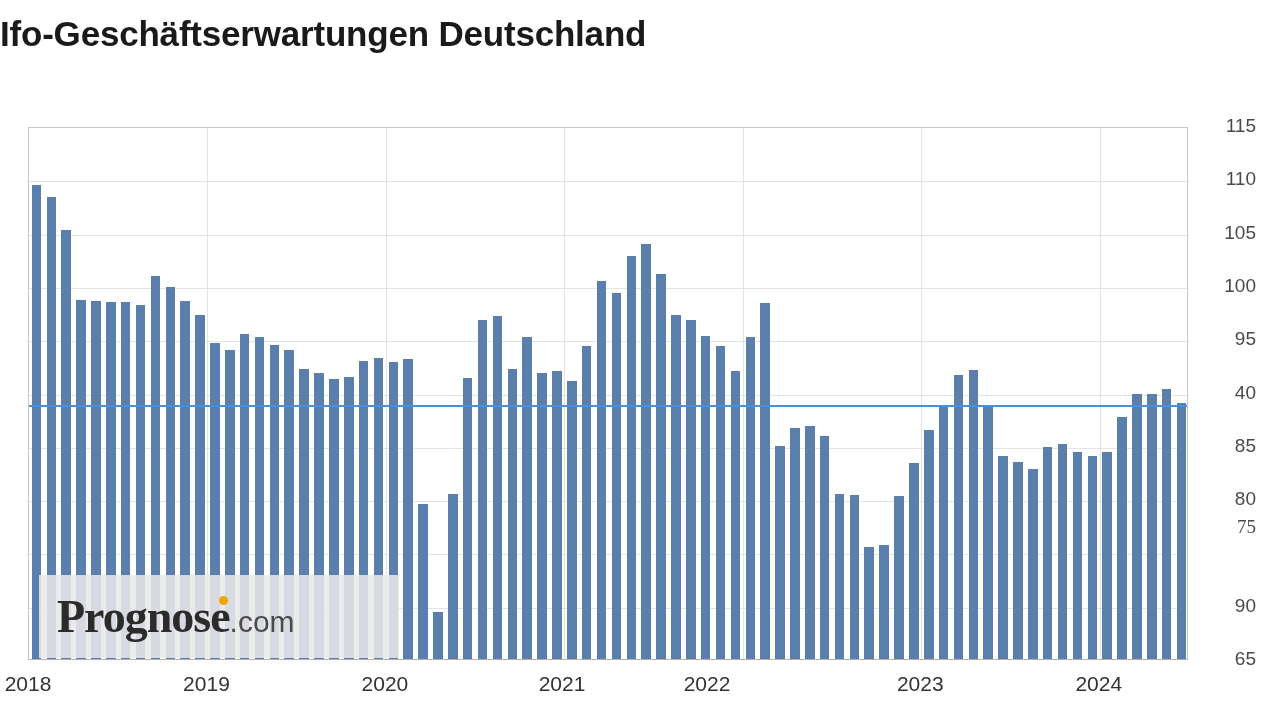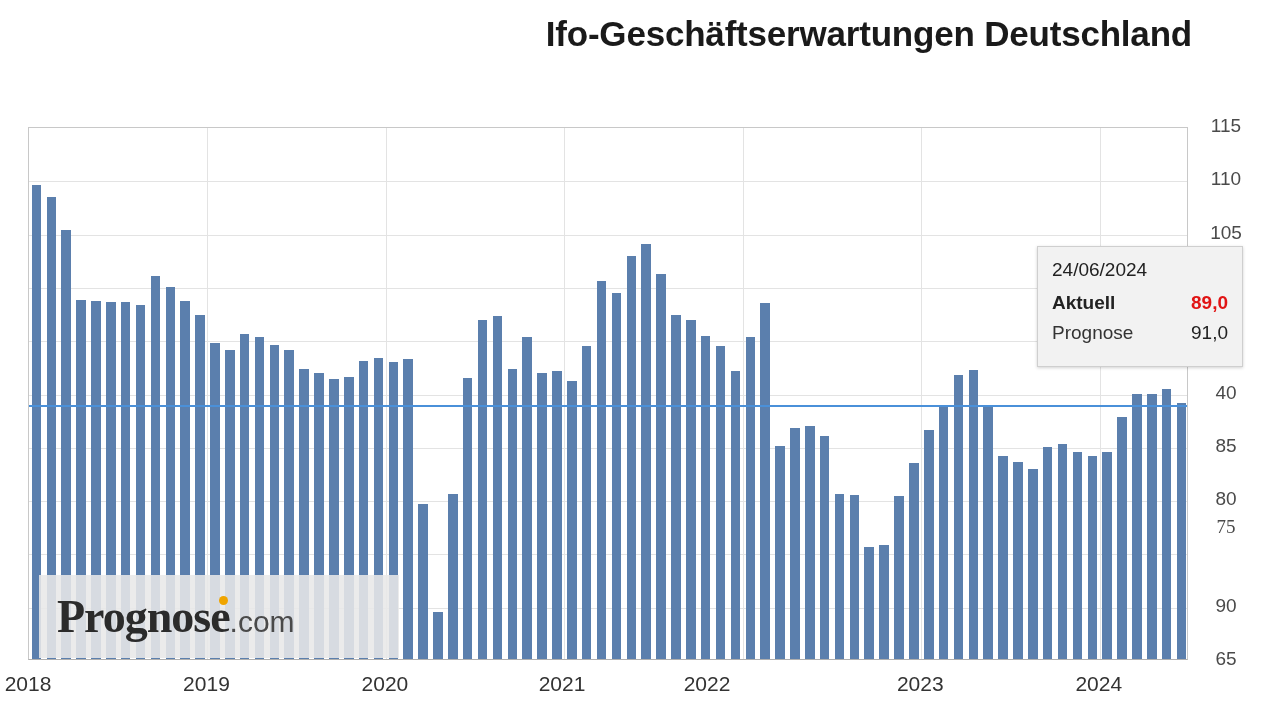--- a/index.html
+++ b/index.html
@@ -16,23 +16,23 @@
     position: relative;
   }
   #chart-root {
     position: absolute;
     left: 0; top: 0;
     width: 1280px;
     height: 720px;
   }
   .chart-title {
     position: absolute;
-    left: 12px; top: 14px;
+    left: 0; top: 14px;
     width: 1180px;
-    text-align: right;
+    text-align: left;
     font-size: 35px;
     font-weight: bold;
     letter-spacing: -0.2px;
   }
   .chart-subtitle {
     position: absolute;
     left: 0; top: 76px;
     width: 1280px;
     text-align: center;
     font-size: 20px;
@@ -64,21 +64,21 @@
     position: absolute;
     top: 0;
     width: 1px;
     height: 100%;
     background: #e3e3e3;
   }
   .ytick-label {
     position: absolute;
     left: 1196px;
     width: 60px;
-    text-align: center;
+    text-align: right;
     font-size: 19px;
     color: #4a4a4a;
   }
   .xtick-label {
     position: absolute;
     top: 672px;
     font-size: 21px;
     color: #333333;
     text-align: center;
     width: 90px;
@@ -295,25 +295,14 @@
   <div id="xticks">
       <div class="xtick-label" style="left: -17px;">2018</div>
       <div class="xtick-label" style="left: 161.462px;">2019</div>
       <div class="xtick-label" style="left: 339.923px;">2020</div>
       <div class="xtick-label" style="left: 517px;">2021</div>
       <div class="xtick-label" style="left: 662px;">2022</div>
       <div class="xtick-label" style="left: 875.308px;">2023</div>
       <div class="xtick-label" style="left: 1053.77px;">2024</div>
     </div>
 
-  <div id="tooltip">
-    <div class="tt-date">24/06/2024</div>
-    <div class="tt-row">
-      <span class="tt-label-strong">Aktuell</span>
-      <span class="tt-value-red">89,0</span>
-    </div>
-    <div class="tt-row">
-      <span class="tt-label">Prognose</span>
-      <span class="tt-value">91,0</span>
-    </div>
-  </div>
 
 </div>
 
 </body></html>

